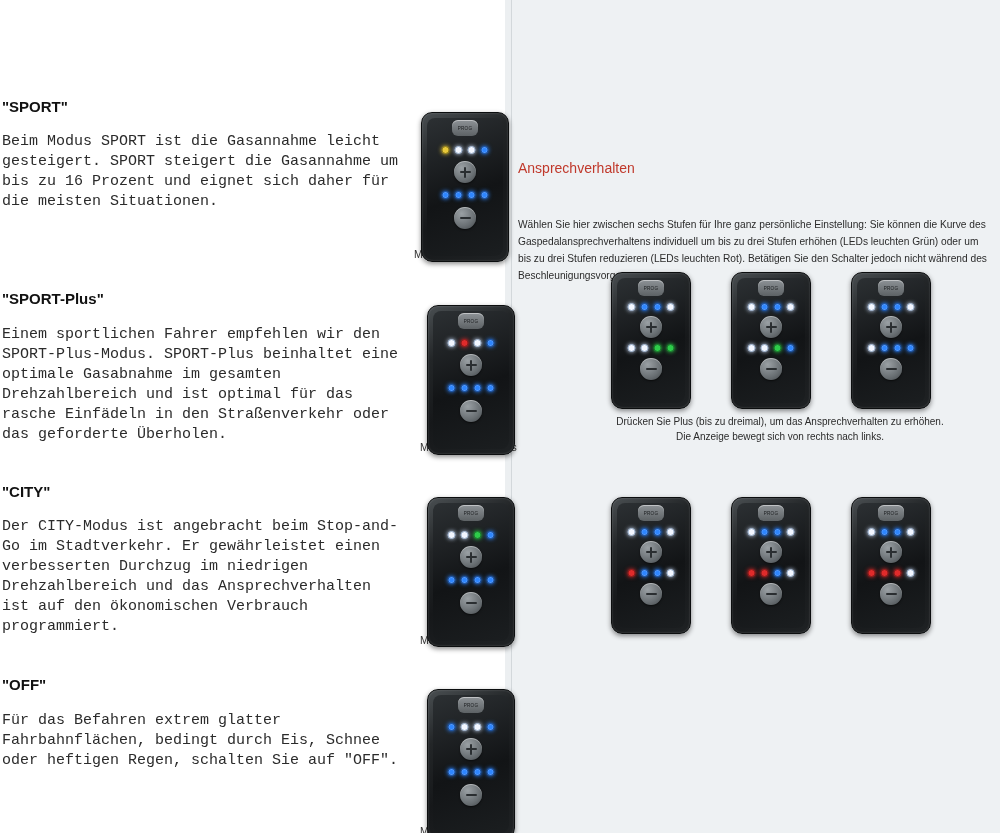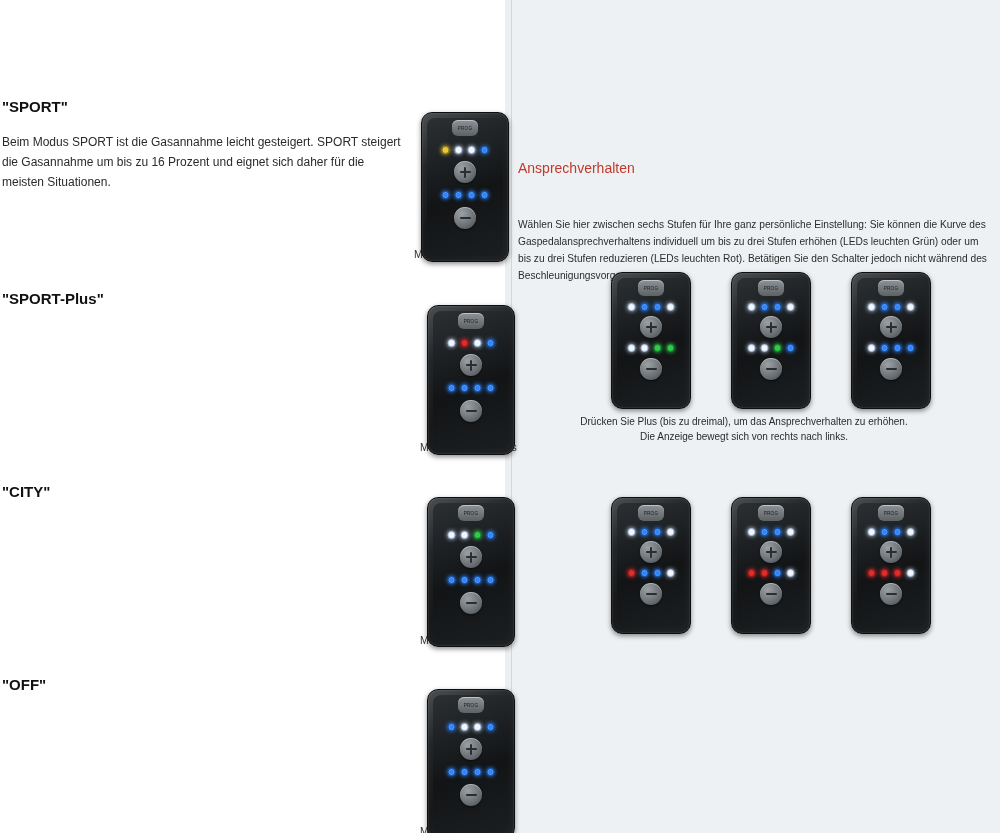--- a/index.html
+++ b/index.html
@@ -25,21 +25,21 @@
   .intro{
     position:absolute;left:2px;top:10px;width:500px;
     font-size:13.5px;line-height:21px;color:#2b2b2b;
   }
   .sec-title{
     position:absolute;left:2px;
     font-size:15px;font-weight:bold;color:#111;
   }
   .sec-body{
     position:absolute;left:2px;width:400px;
-    font-size:12px;line-height:20px;color:#2b2b2b;
+    font-size:15px;line-height:20px;color:#2b2b2b;font-family:Liberation Mono, monospace;
   }
   .caption{
     position:absolute;
     font-size:10.5px;color:#333;
   }
 
   
   .r-title{
     position:absolute;left:518px;top:160px;
     font-size:14px;color:#c0392b;font-weight:normal;
@@ -110,26 +110,29 @@
   <div class="left-col"></div>
   <div class="right-col"></div>
   <div class="divider"></div>
 
 
   <div class="sec-title" style="top:98px">"SPORT"</div>
   <div class="sec-body" style="top:132px">Beim Modus SPORT ist die Gasannahme leicht gesteigert. SPORT steigert die Gasannahme um bis zu 16 Prozent und eignet sich daher für die meisten Situationen.</div>
   <div class="caption" style="left:414px;top:248px">Modus: SPORT</div>
 
   <div class="sec-title" style="top:290px">"SPORT-Plus"</div>
+  <div class="sec-body" style="top:325px">Einem sportlichen Fahrer empfehlen wir den SPORT-Plus-Modus. SPORT-Plus beinhaltet eine optimale Gasabnahme im gesamten Drehzahlbereich und ist optimal für das rasche Einfädeln in den Straßenverkehr oder das geforderte Überholen.</div>
   <div class="caption" style="left:420px;top:441px">Modus: SPORT-Plus</div>
 
   <div class="sec-title" style="top:483px">"CITY"</div>
+  <div class="sec-body" style="top:517px">Der CITY-Modus ist angebracht beim Stop-and-Go im Stadtverkehr. Er gewährleistet einen verbesserten Durchzug im niedrigen Drehzahlbereich und das Ansprechverhalten ist auf den ökonomischen Verbrauch programmiert.</div>
   <div class="caption" style="left:420px;top:634px">Modus: City</div>
 
   <div class="sec-title" style="top:676px">"OFF"</div>
+  <div class="sec-body" style="top:711px">Für das Befahren extrem glatter Fahrbahnflächen, bedingt durch Eis, Schnee oder heftigen Regen, schalten Sie auf "OFF".</div>
   <div class="caption" style="left:420px;top:825px">Modus: OFF</div>
 
   <div class="device big" style="left:421px;top:112px">
     <div class="dev-inner"></div>
     <div class="prog">PROG</div>
     <div class="ledrow" style="top:33px">
       <span class="led yellow"></span>
       <span class="led white"></span>
       <span class="led white"></span>
       <span class="led blue"></span>
@@ -289,21 +292,21 @@
       <span class="led white"></span>
       <span class="led blue"></span>
       <span class="led blue"></span>
       <span class="led blue"></span>
     </div>
     <div class="btn" style="top:85px">
       <span class="bar h"></span>
     </div>
   </div>
 
-  <div class="r-caption" style="left:574px;top:414px;width:340px">Drücken Sie Plus (bis zu dreimal), um das Ansprechverhalten zu erhöhen. Die Anzeige bewegt sich von rechts nach links.</div>
+  <div class="r-caption" style="left:610px;top:414px;width:340px">Drücken Sie Plus (bis zu dreimal), um das Ansprechverhalten zu erhöhen. Die Anzeige bewegt sich von rechts nach links.</div>
 
   <div class="device" style="left:611px;top:497px">
     <div class="dev-inner"></div>
     <div class="prog">PROG</div>
     <div class="ledrow" style="top:30px">
       <span class="led white"></span>
       <span class="led blue"></span>
       <span class="led blue"></span>
       <span class="led white"></span>
     </div>

